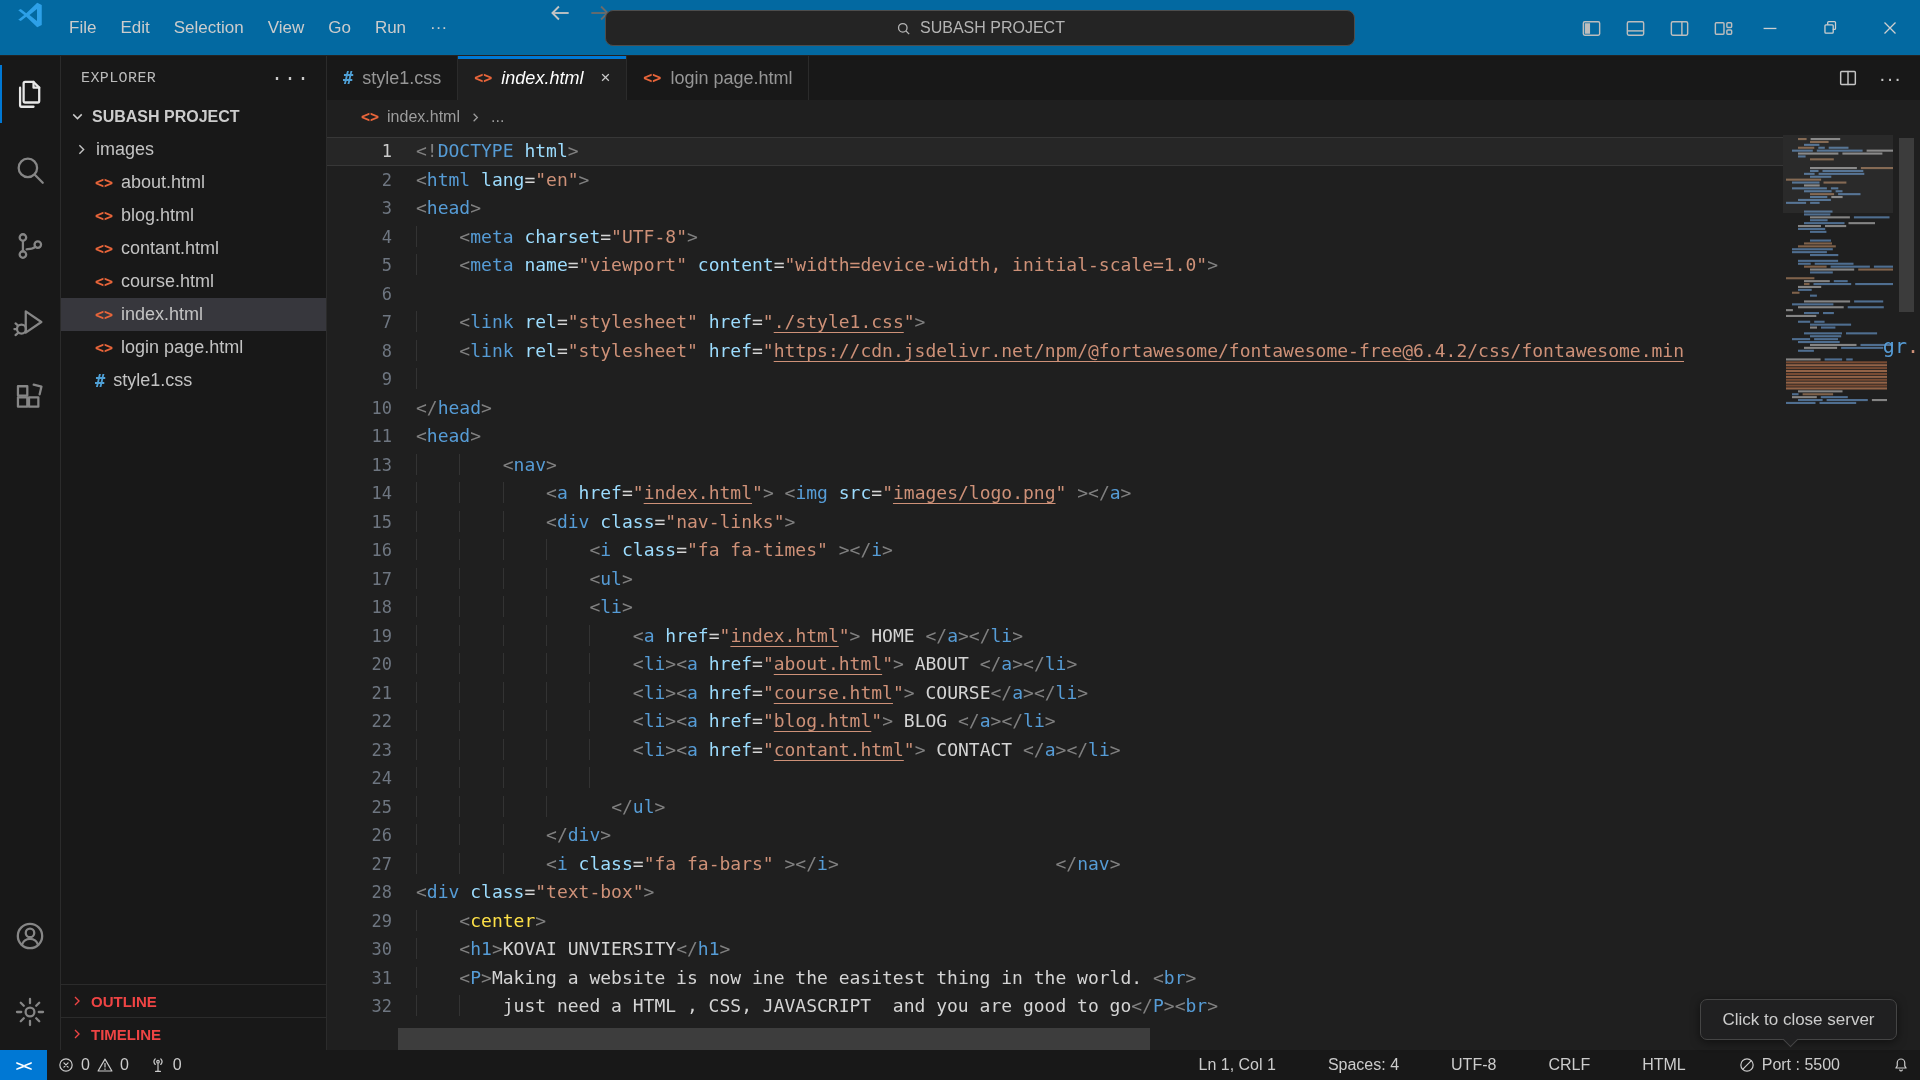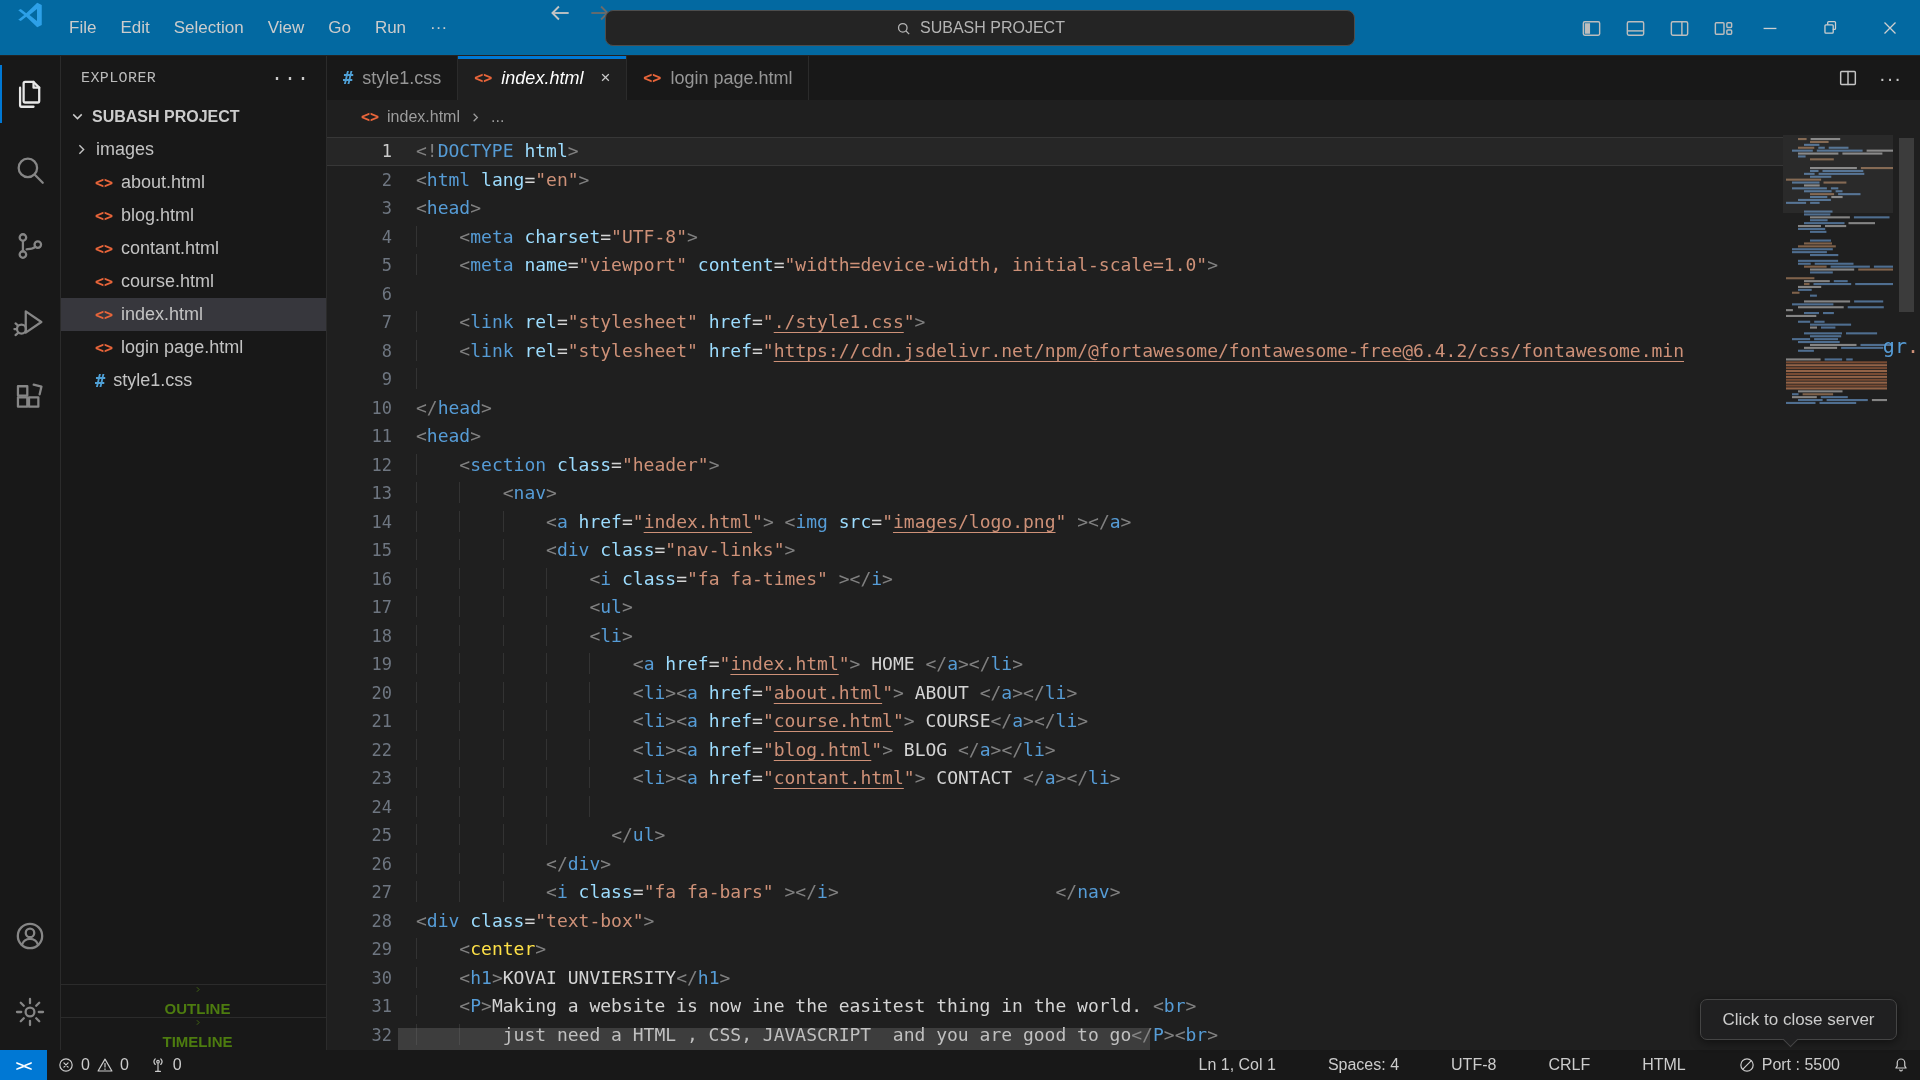--- a/index.html
+++ b/index.html
@@ -45,21 +45,21 @@
   .sb-header .dots{ margin-left:auto; color:#cccccc; font-size:20px; letter-spacing:1px;}
   .sb-root{ height:33px; display:flex; align-items:center; gap:6px; padding-left:8px; font-weight:bold; font-size:16px; color:#cccccc; flex:none;}
   .sb-list{ flex:none; }
   .sb-row{ height:33px; display:flex; align-items:center; gap:8px; padding-left:34px; font-size:18px; color:#c3c3c3; white-space:nowrap;text-align:center;}
   .sb-row.folder{ padding-left:12px; gap:6px;}
   .sb-row.selected{ background:#37373d; }
   .ficon{ font-family:"DejaVu Sans Mono", monospace; font-size:15px; font-weight:bold; flex:none;}
   .ficon.html{ color:#e8653a; }
   .ficon.css{ color:#4fa0d6; font-size:17px;}
   .sb-sections{ margin-top:auto; flex:none;}
-  .sb-section{ height:33px; display:flex; align-items:center; gap:6px; padding-left:8px; border-top:1px solid #2b2b2b; font-weight:bold; font-size:15px; color:#4d7c0f;flex-direction:column;}
+  .sb-section{ height:33px; display:flex; align-items:center; gap:6px; padding-left:8px; border-top:1px solid #2b2b2b; font-weight:bold; font-size:15px; color:#ef4444;}
 
   
   .editorcol{ flex:1; display:flex; flex-direction:column; min-width:0; background:#1f1f1f;}
   .tabsrow{ height:44px; background:#181818; display:flex; flex:none;}
   .tab{ position:relative; height:44px; display:flex; align-items:center; gap:9px; padding:0 16px; font-size:18px; color:#969696; background:#181818; border-right:1px solid #2b2b2b; white-space:nowrap;}
   .tab.active{ background:#1f1f1f; color:#ffffff;}
   .tab.active::before{ content:""; position:absolute; left:0; right:0; top:0; height:2.5px; background:#0078d4;}
   .tab.italic .tab-label{ font-style:italic; }
   .tab .close{ margin-left:8px; color:#cccccc; font-size:17px;}
   .tab-actions{ margin-left:auto; display:flex; align-items:center; gap:20px; padding-right:18px; color:#c5c5c5;}
@@ -329,21 +329,20 @@
             <div class="line"><span class="ln">2</span><span class="txt"><span class="p">&lt;</span><span class="t">html</span><span class="x"> </span><span class="a">lang</span><span class="x">=</span><span class="v">"en"</span><span class="p">&gt;</span></span></div>
             <div class="line"><span class="ln">3</span><span class="txt"><span class="p">&lt;</span><span class="t">head</span><span class="p">&gt;</span></span></div>
             <div class="line"><span class="ln">4</span><span class="txt"><span class="guide">    </span><span class="p">&lt;</span><span class="t">meta</span><span class="x"> </span><span class="a">charset</span><span class="x">=</span><span class="v">"UTF-8"</span><span class="p">&gt;</span></span></div>
             <div class="line"><span class="ln">5</span><span class="txt"><span class="guide">    </span><span class="p">&lt;</span><span class="t">meta</span><span class="x"> </span><span class="a">name</span><span class="x">=</span><span class="v">"viewport"</span><span class="x"> </span><span class="a">content</span><span class="x">=</span><span class="v">"width=device-width, initial-scale=1.0"</span><span class="p">&gt;</span></span></div>
             <div class="line"><span class="ln">6</span></div>
             <div class="line"><span class="ln">7</span><span class="txt"><span class="guide">    </span><span class="p">&lt;</span><span class="t">link</span><span class="x"> </span><span class="a">rel</span><span class="x">=</span><span class="v">"stylesheet"</span><span class="x"> </span><span class="a">href</span><span class="x">=</span><span class="v">"</span><span class="u">./style1.css</span><span class="v">"</span><span class="p">&gt;</span></span></div>
             <div class="line"><span class="ln">8</span><span class="txt"><span class="guide">    </span><span class="p">&lt;</span><span class="t">link</span><span class="x"> </span><span class="a">rel</span><span class="x">=</span><span class="v">"stylesheet"</span><span class="x"> </span><span class="a">href</span><span class="x">=</span><span class="v">"</span><span class="u">https://cdn.jsdelivr.net/npm/@fortawesome/fontawesome-free@6.4.2/css/fontawesome.min</span></span></div>
             <div class="line"><span class="ln">9</span><span class="txt"><span class="guide">    </span></span></div>
             <div class="line"><span class="ln">10</span><span class="txt"><span class="p">&lt;/</span><span class="t">head</span><span class="p">&gt;</span></span></div>
             <div class="line"><span class="ln">11</span><span class="txt"><span class="p">&lt;</span><span class="t">head</span><span class="p">&gt;</span></span></div>
-            <div class="line"><span class="ln">12</span><span class="txt"><span class="guide">    </span><span class="p">&lt;</span><span class="t">section</span><span class="x"> </span><span class="a">class</span><span class="x">=</span><span class="v">"header"</span><span class="p">&gt;</span></span></div>
             <div class="line"><span class="ln">13</span><span class="txt"><span class="guide">    </span><span class="guide">    </span><span class="p">&lt;</span><span class="t">nav</span><span class="p">&gt;</span></span></div>
             <div class="line"><span class="ln">14</span><span class="txt"><span class="guide">    </span><span class="guide">    </span><span class="guide">    </span><span class="p">&lt;</span><span class="t">a</span><span class="x"> </span><span class="a">href</span><span class="x">=</span><span class="v">"</span><span class="u">index.html</span><span class="v">"</span><span class="p">&gt;</span><span class="x"> </span><span class="p">&lt;</span><span class="t">img</span><span class="x"> </span><span class="a">src</span><span class="x">=</span><span class="v">"</span><span class="u">images/logo.png</span><span class="v">"</span><span class="x"> </span><span class="p">&gt;&lt;/</span><span class="t">a</span><span class="p">&gt;</span></span></div>
             <div class="line"><span class="ln">15</span><span class="txt"><span class="guide">    </span><span class="guide">    </span><span class="guide">    </span><span class="p">&lt;</span><span class="t">div</span><span class="x"> </span><span class="a">class</span><span class="x">=</span><span class="v">"nav-links"</span><span class="p">&gt;</span></span></div>
             <div class="line"><span class="ln">16</span><span class="txt"><span class="guide">    </span><span class="guide">    </span><span class="guide">    </span><span class="guide">    </span><span class="p">&lt;</span><span class="t">i</span><span class="x"> </span><span class="a">class</span><span class="x">=</span><span class="v">"fa fa-times"</span><span class="x"> </span><span class="p">&gt;&lt;/</span><span class="t">i</span><span class="p">&gt;</span></span></div>
             <div class="line"><span class="ln">17</span><span class="txt"><span class="guide">    </span><span class="guide">    </span><span class="guide">    </span><span class="guide">    </span><span class="p">&lt;</span><span class="t">ul</span><span class="p">&gt;</span></span></div>
             <div class="line"><span class="ln">18</span><span class="txt"><span class="guide">    </span><span class="guide">    </span><span class="guide">    </span><span class="guide">    </span><span class="p">&lt;</span><span class="t">li</span><span class="p">&gt;</span></span></div>
             <div class="line"><span class="ln">19</span><span class="txt"><span class="guide">    </span><span class="guide">    </span><span class="guide">    </span><span class="guide">    </span><span class="guide">    </span><span class="p">&lt;</span><span class="t">a</span><span class="x"> </span><span class="a">href</span><span class="x">=</span><span class="v">"</span><span class="u">index.html</span><span class="v">"</span><span class="p">&gt;</span><span class="x"> HOME </span><span class="p">&lt;/</span><span class="t">a</span><span class="p">&gt;&lt;/</span><span class="t">li</span><span class="p">&gt;</span></span></div>
             <div class="line"><span class="ln">20</span><span class="txt"><span class="guide">    </span><span class="guide">    </span><span class="guide">    </span><span class="guide">    </span><span class="guide">    </span><span class="p">&lt;</span><span class="t">li</span><span class="p">&gt;&lt;</span><span class="t">a</span><span class="x"> </span><span class="a">href</span><span class="x">=</span><span class="v">"</span><span class="u">about.html</span><span class="v">"</span><span class="p">&gt;</span><span class="x"> ABOUT </span><span class="p">&lt;/</span><span class="t">a</span><span class="p">&gt;&lt;/</span><span class="t">li</span><span class="p">&gt;</span></span></div>
             <div class="line"><span class="ln">21</span><span class="txt"><span class="guide">    </span><span class="guide">    </span><span class="guide">    </span><span class="guide">    </span><span class="guide">    </span><span class="p">&lt;</span><span class="t">li</span><span class="p">&gt;&lt;</span><span class="t">a</span><span class="x"> </span><span class="a">href</span><span class="x">=</span><span class="v">"</span><span class="u">course.html</span><span class="v">"</span><span class="p">&gt;</span><span class="x"> COURSE</span><span class="p">&lt;/</span><span class="t">a</span><span class="p">&gt;&lt;/</span><span class="t">li</span><span class="p">&gt;</span></span></div>
             <div class="line"><span class="ln">22</span><span class="txt"><span class="guide">    </span><span class="guide">    </span><span class="guide">    </span><span class="guide">    </span><span class="guide">    </span><span class="p">&lt;</span><span class="t">li</span><span class="p">&gt;&lt;</span><span class="t">a</span><span class="x"> </span><span class="a">href</span><span class="x">=</span><span class="v">"</span><span class="u">blog.html</span><span class="v">"</span><span class="p">&gt;</span><span class="x"> BLOG </span><span class="p">&lt;/</span><span class="t">a</span><span class="p">&gt;&lt;/</span><span class="t">li</span><span class="p">&gt;</span></span></div>

